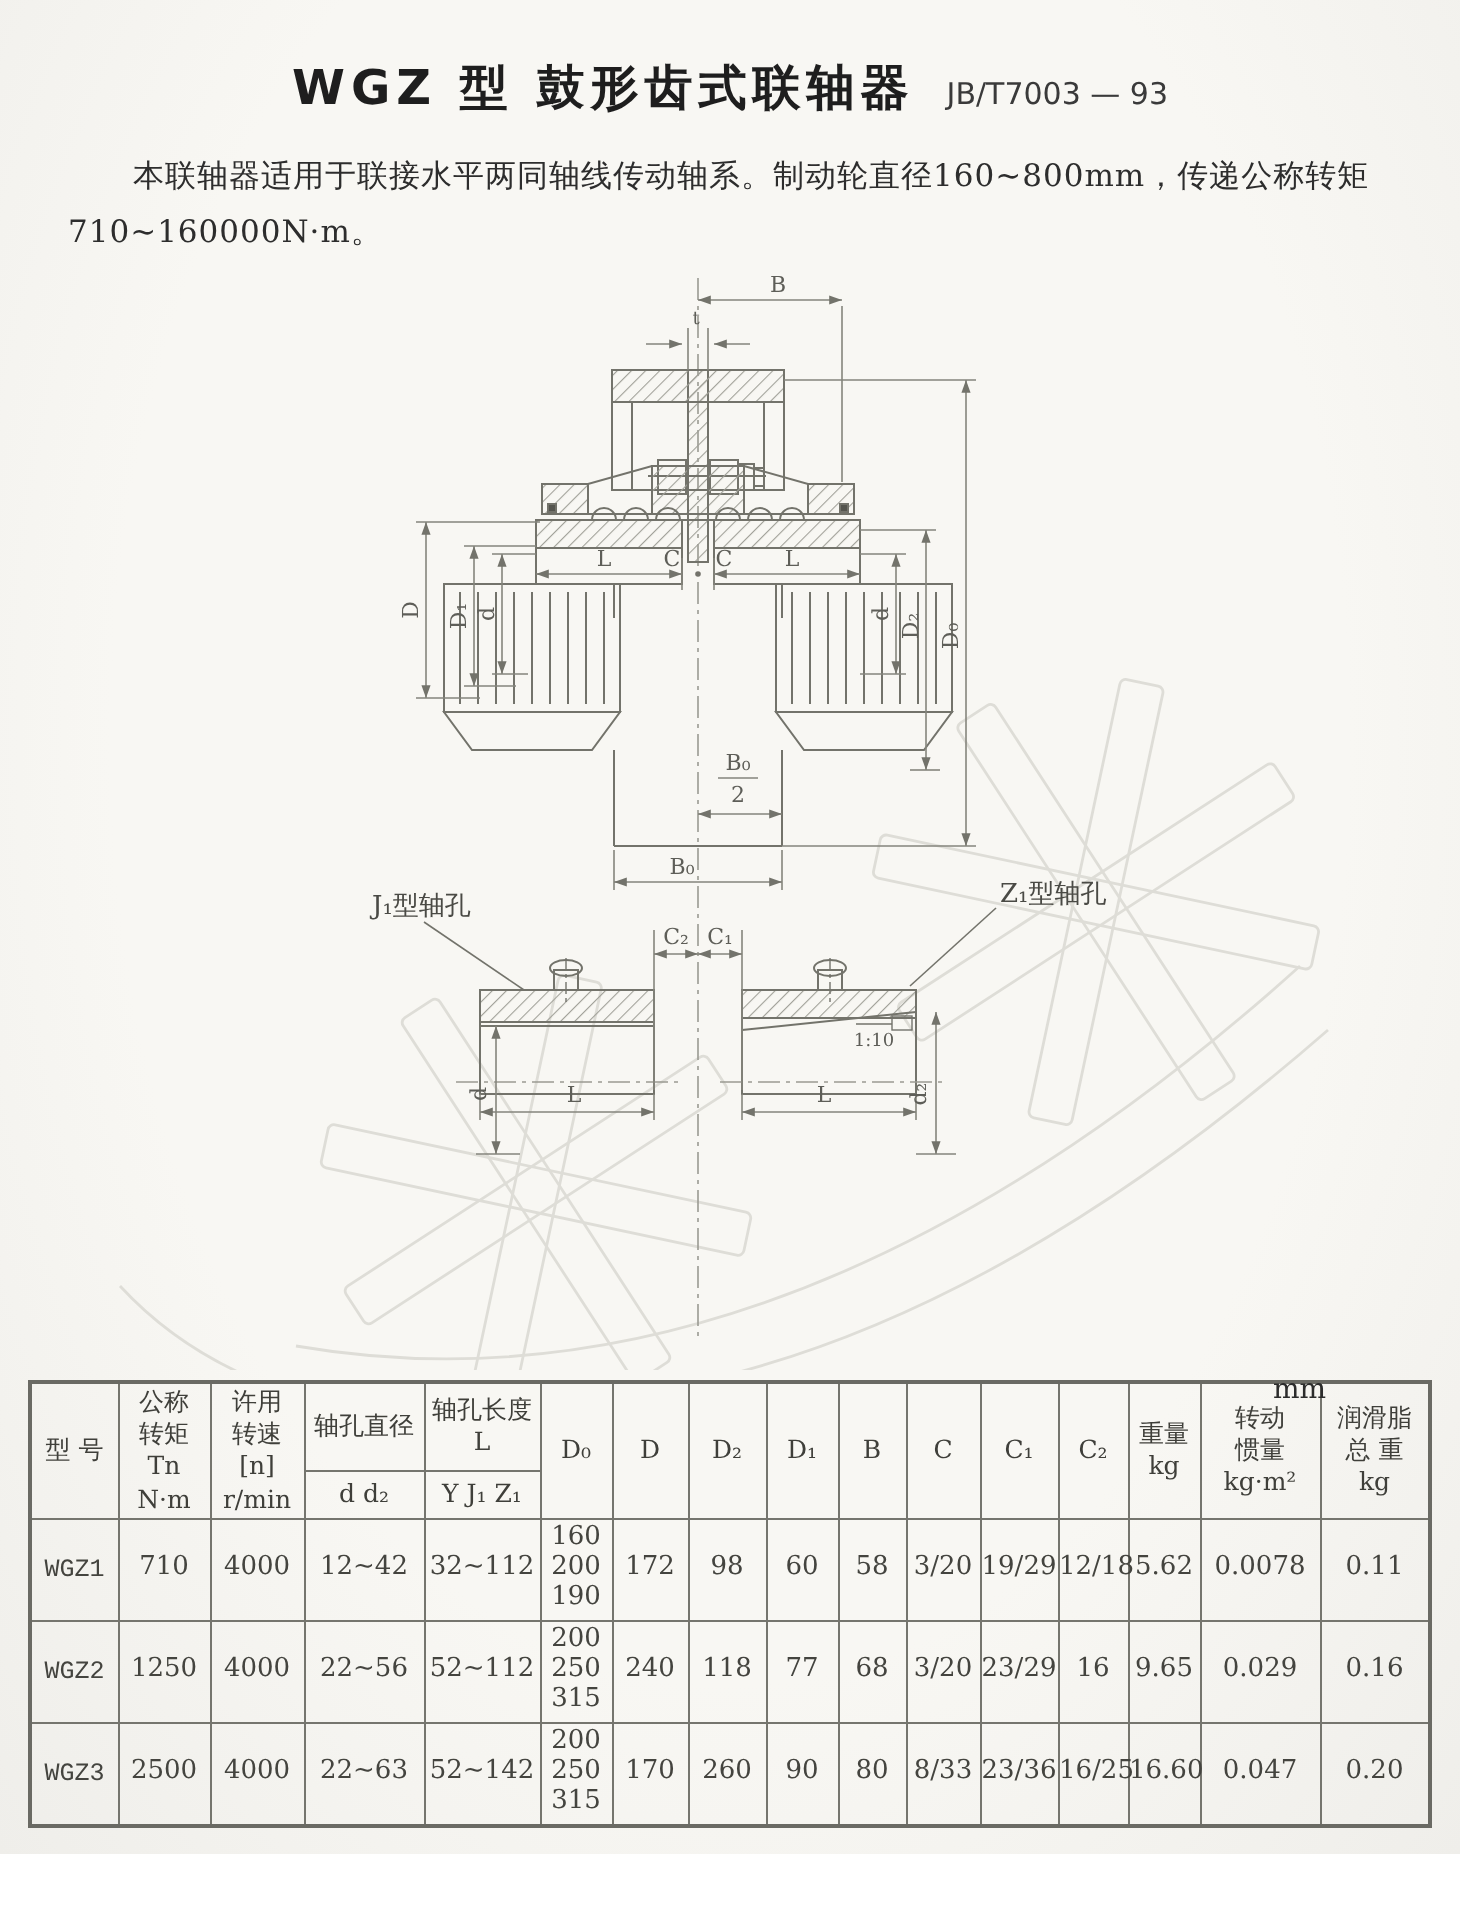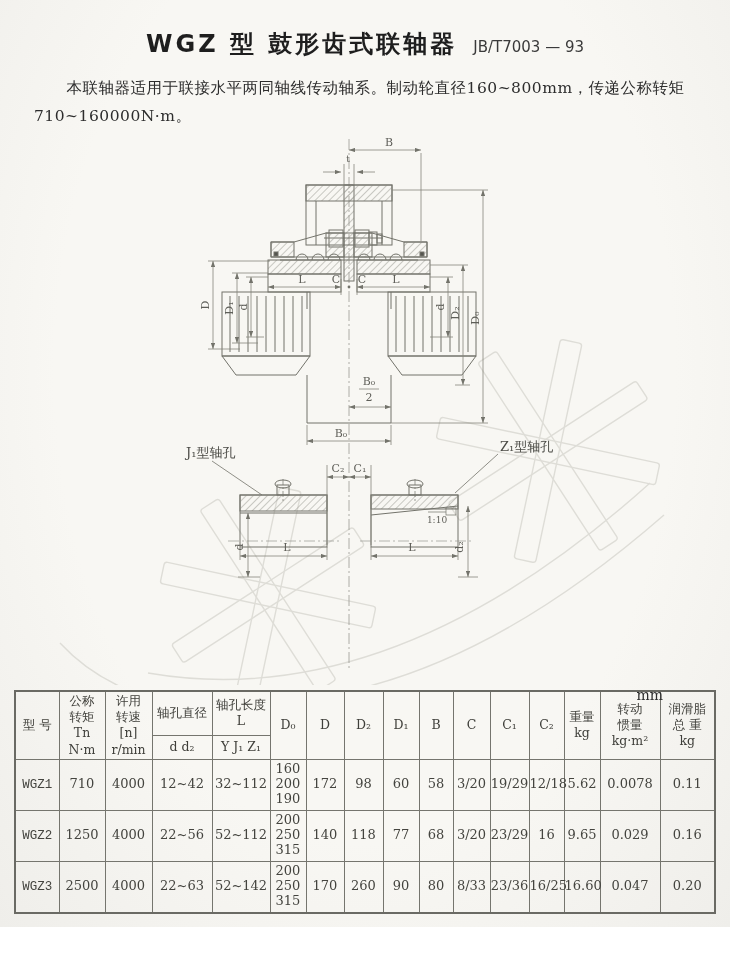--- a/index.html
+++ b/index.html
@@ -384,21 +384,21 @@
       </tr>
       <tr>
         <td class="model">WGZ2</td>
         <td>1250</td>
         <td>4000</td>
         <td>22~56</td>
         <td>52~112</td>
         <td>200
 250
 315</td>
-        <td>140</td>
+        <td>240</td>
         <td>118</td>
         <td>77</td>
         <td>68</td>
         <td>3/20</td>
         <td>23/29</td>
         <td>16</td>
         <td>9.65</td>
         <td>0.029</td>
         <td>0.16</td>
       </tr>

